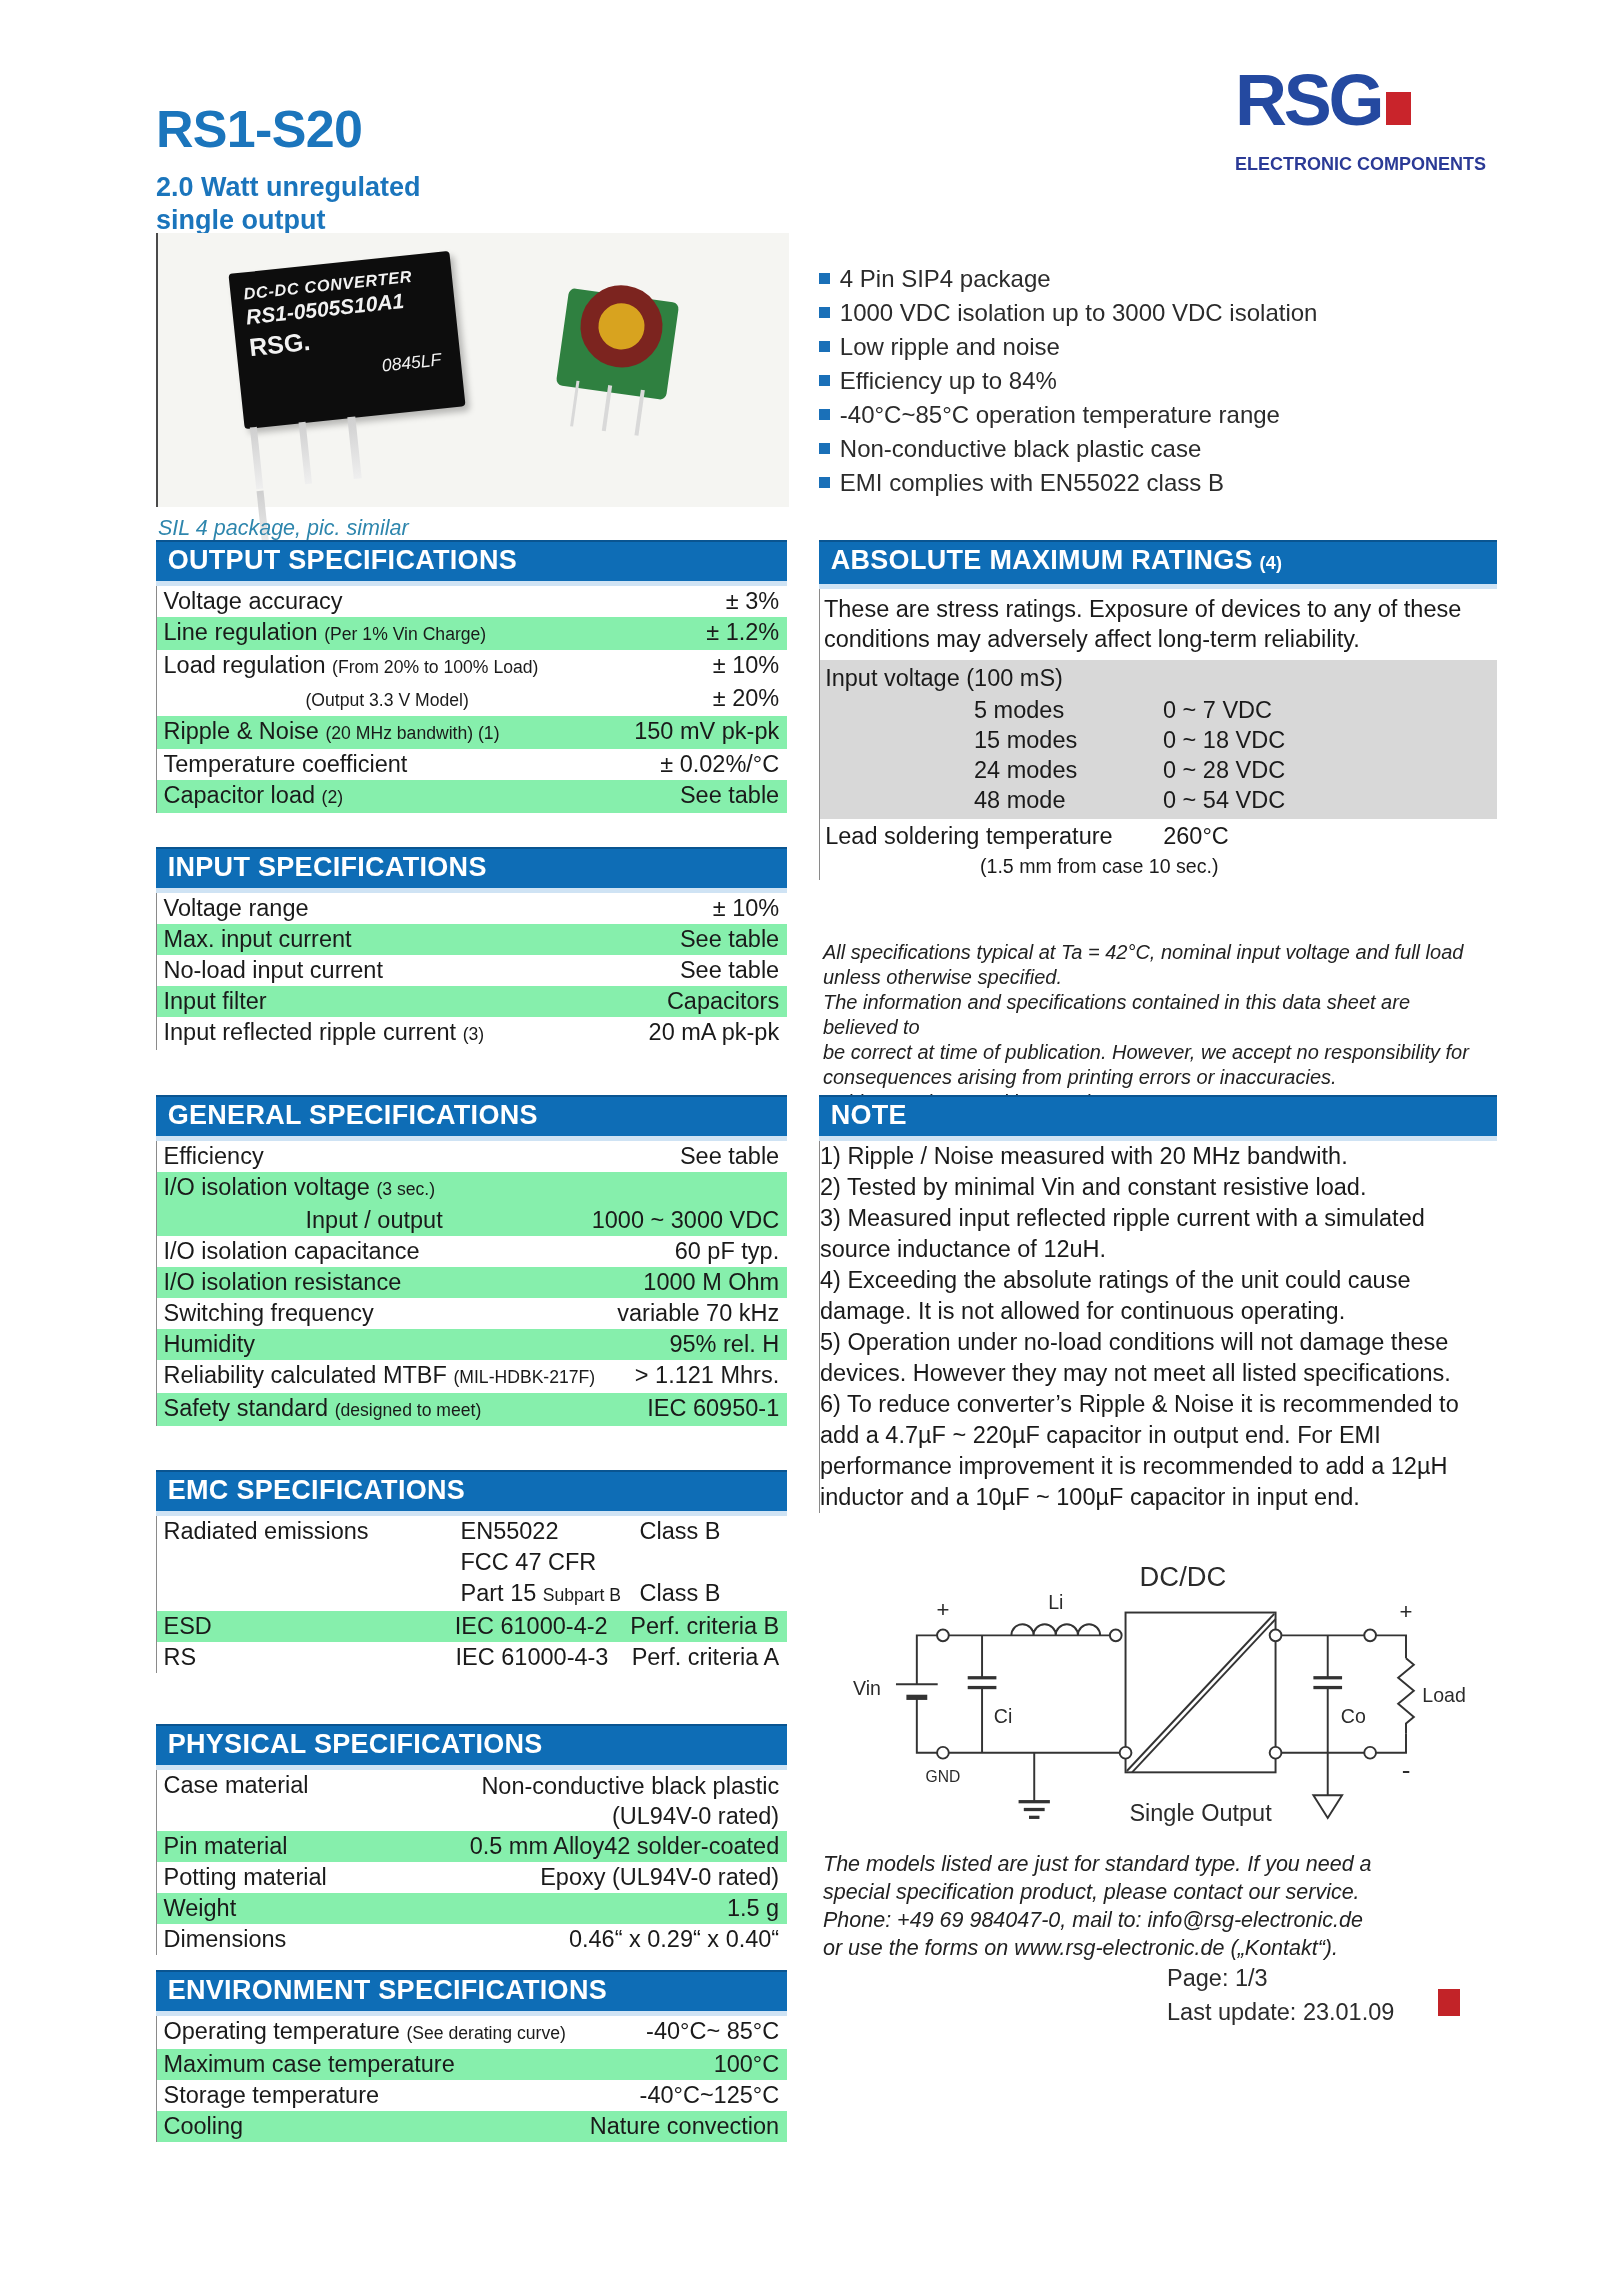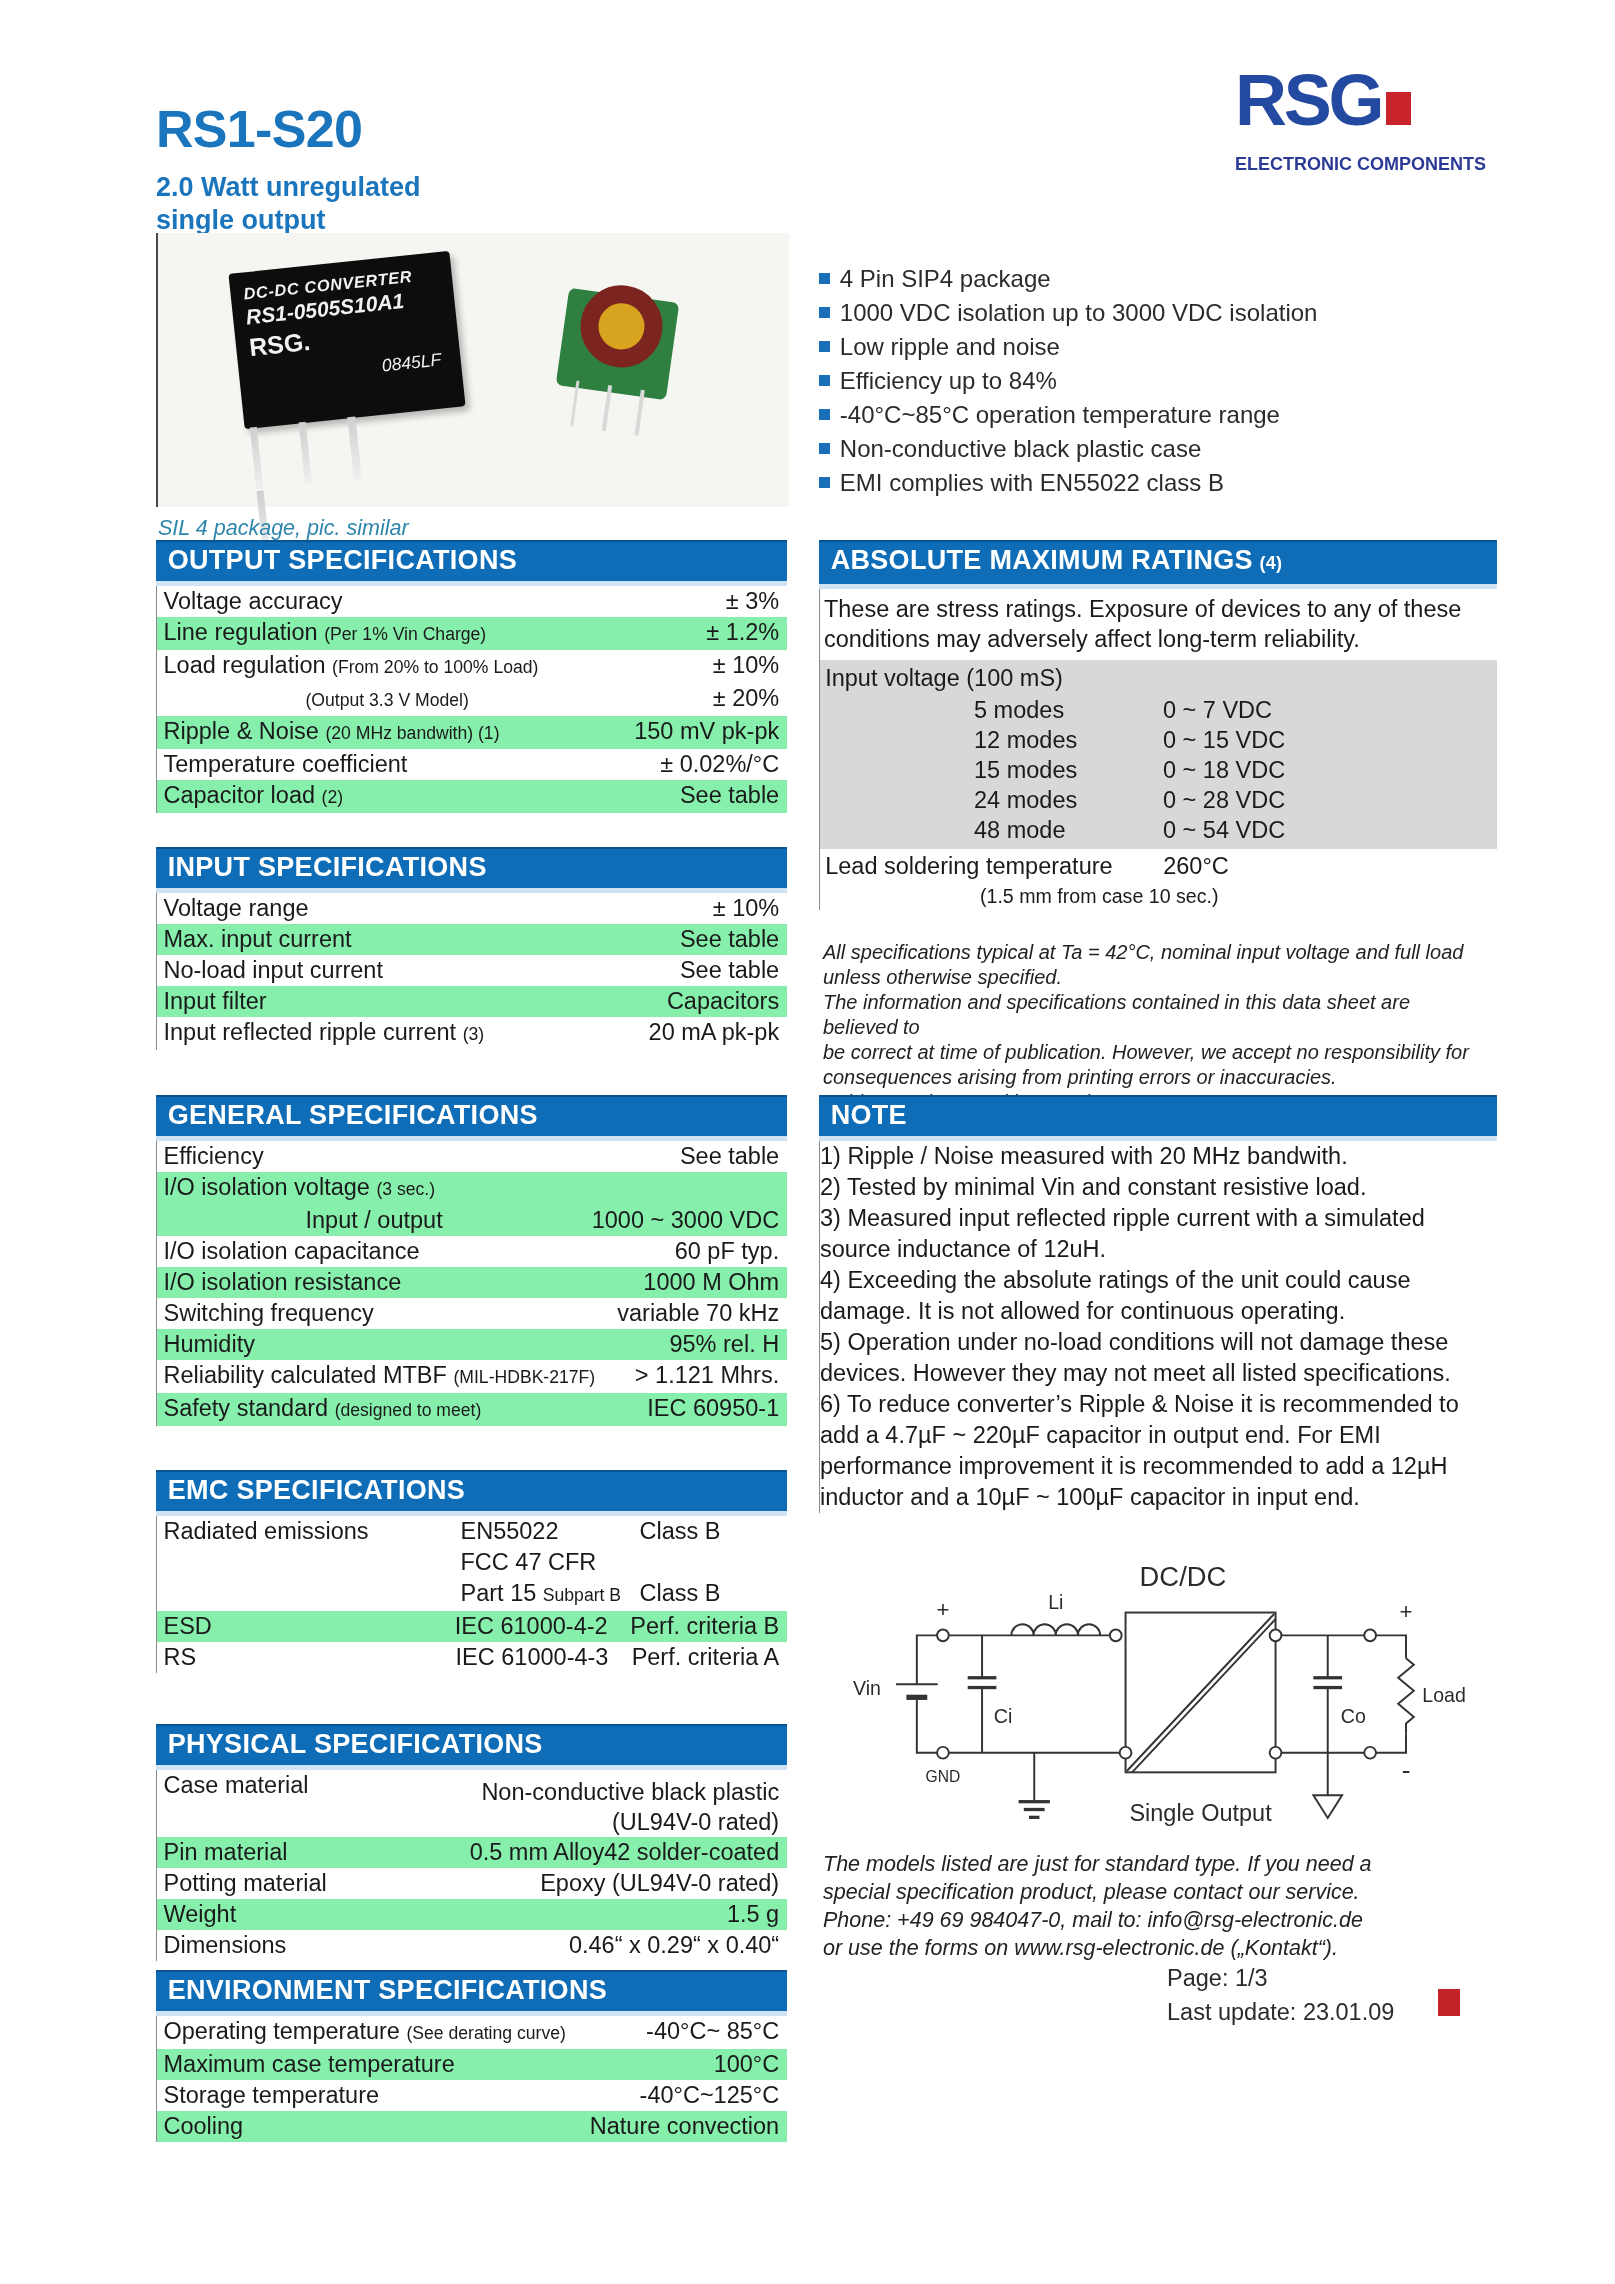--- a/index.html
+++ b/index.html
@@ -38,21 +38,21 @@
   .thead { background:#0e6db6; border-top:2.6px solid #0a5591; border-bottom:5.2px solid #cfe3f4; color:#ffffff; font-weight:bold; font-size:27px; line-height:27px; padding:5.2px 0 6.5px 11.7px; letter-spacing:0.3px; }
   .thead .hsub { font-size:18px; font-weight:bold; margin-left:6.5px; }
   .tbody { border-left:1.3px solid #8a8a8a; }
   .trow { display:flex; justify-content:space-between; align-items:baseline; padding:0 7.8px 0 6.5px; min-height:31px; line-height:31px; font-size:23.5px; }
   .trow.shaded { background:#86efac; }
   .sub { font-size:17.6px; }
   .cellL { white-space:nowrap; }
   .cellL.indent { padding-left:142px; }
   .cellR { text-align:right; white-space:nowrap; }
   .trow.tall { align-items:flex-start; }
-  .trow.tall .cellR { line-height:30px; padding-top:7px;margin-left:44px; }
+  .trow.tall .cellR { line-height:30px; padding-top:1px;margin-left:44px; }
   
   .t3 .trow { justify-content:flex-start; }
   .t3 .c1 { width:297px; white-space:nowrap; }
   .t3 .c2 { width:179px; white-space:nowrap; }
   .t3 .c3 { flex:1; white-space:nowrap; }
   
   .absintro { font-size:23.5px; line-height:30px; padding:5.2px 0 6.5px 3.9px; }
   .absgroup { background:#d8d8d8; padding:1.3px 0 3.9px 0; }
   .absglabel { font-size:23.5px; line-height:33px; padding-left:5.2px; }
   .mrow { display:flex; font-size:23.5px; line-height:30px; }
@@ -178,24 +178,20 @@
       <span>ABSOLUTE MAXIMUM RATINGS</span><span class="hsub">(4)</span>
     </div>
     <div class="tbody">
       <div class="absintro">These are stress ratings. Exposure of devices to any of these conditions may adversely affect long-term reliability.</div>
       <div class="absgroup">
         <div class="absglabel">Input voltage (100 mS)</div>
         <div>
             <div class="mrow">
               <span class="mmode">5 modes</span>
               <span class="mrange">0 ~ 7 VDC</span>
-            </div>
-            <div class="mrow">
-              <span class="mmode">12 modes</span>
-              <span class="mrange">0 ~ 15 VDC</span>
             </div>
             <div class="mrow">
               <span class="mmode">15 modes</span>
               <span class="mrange">0 ~ 18 VDC</span>
             </div>
             <div class="mrow">
               <span class="mmode">24 modes</span>
               <span class="mrange">0 ~ 28 VDC</span>
             </div>
             <div class="mrow">

